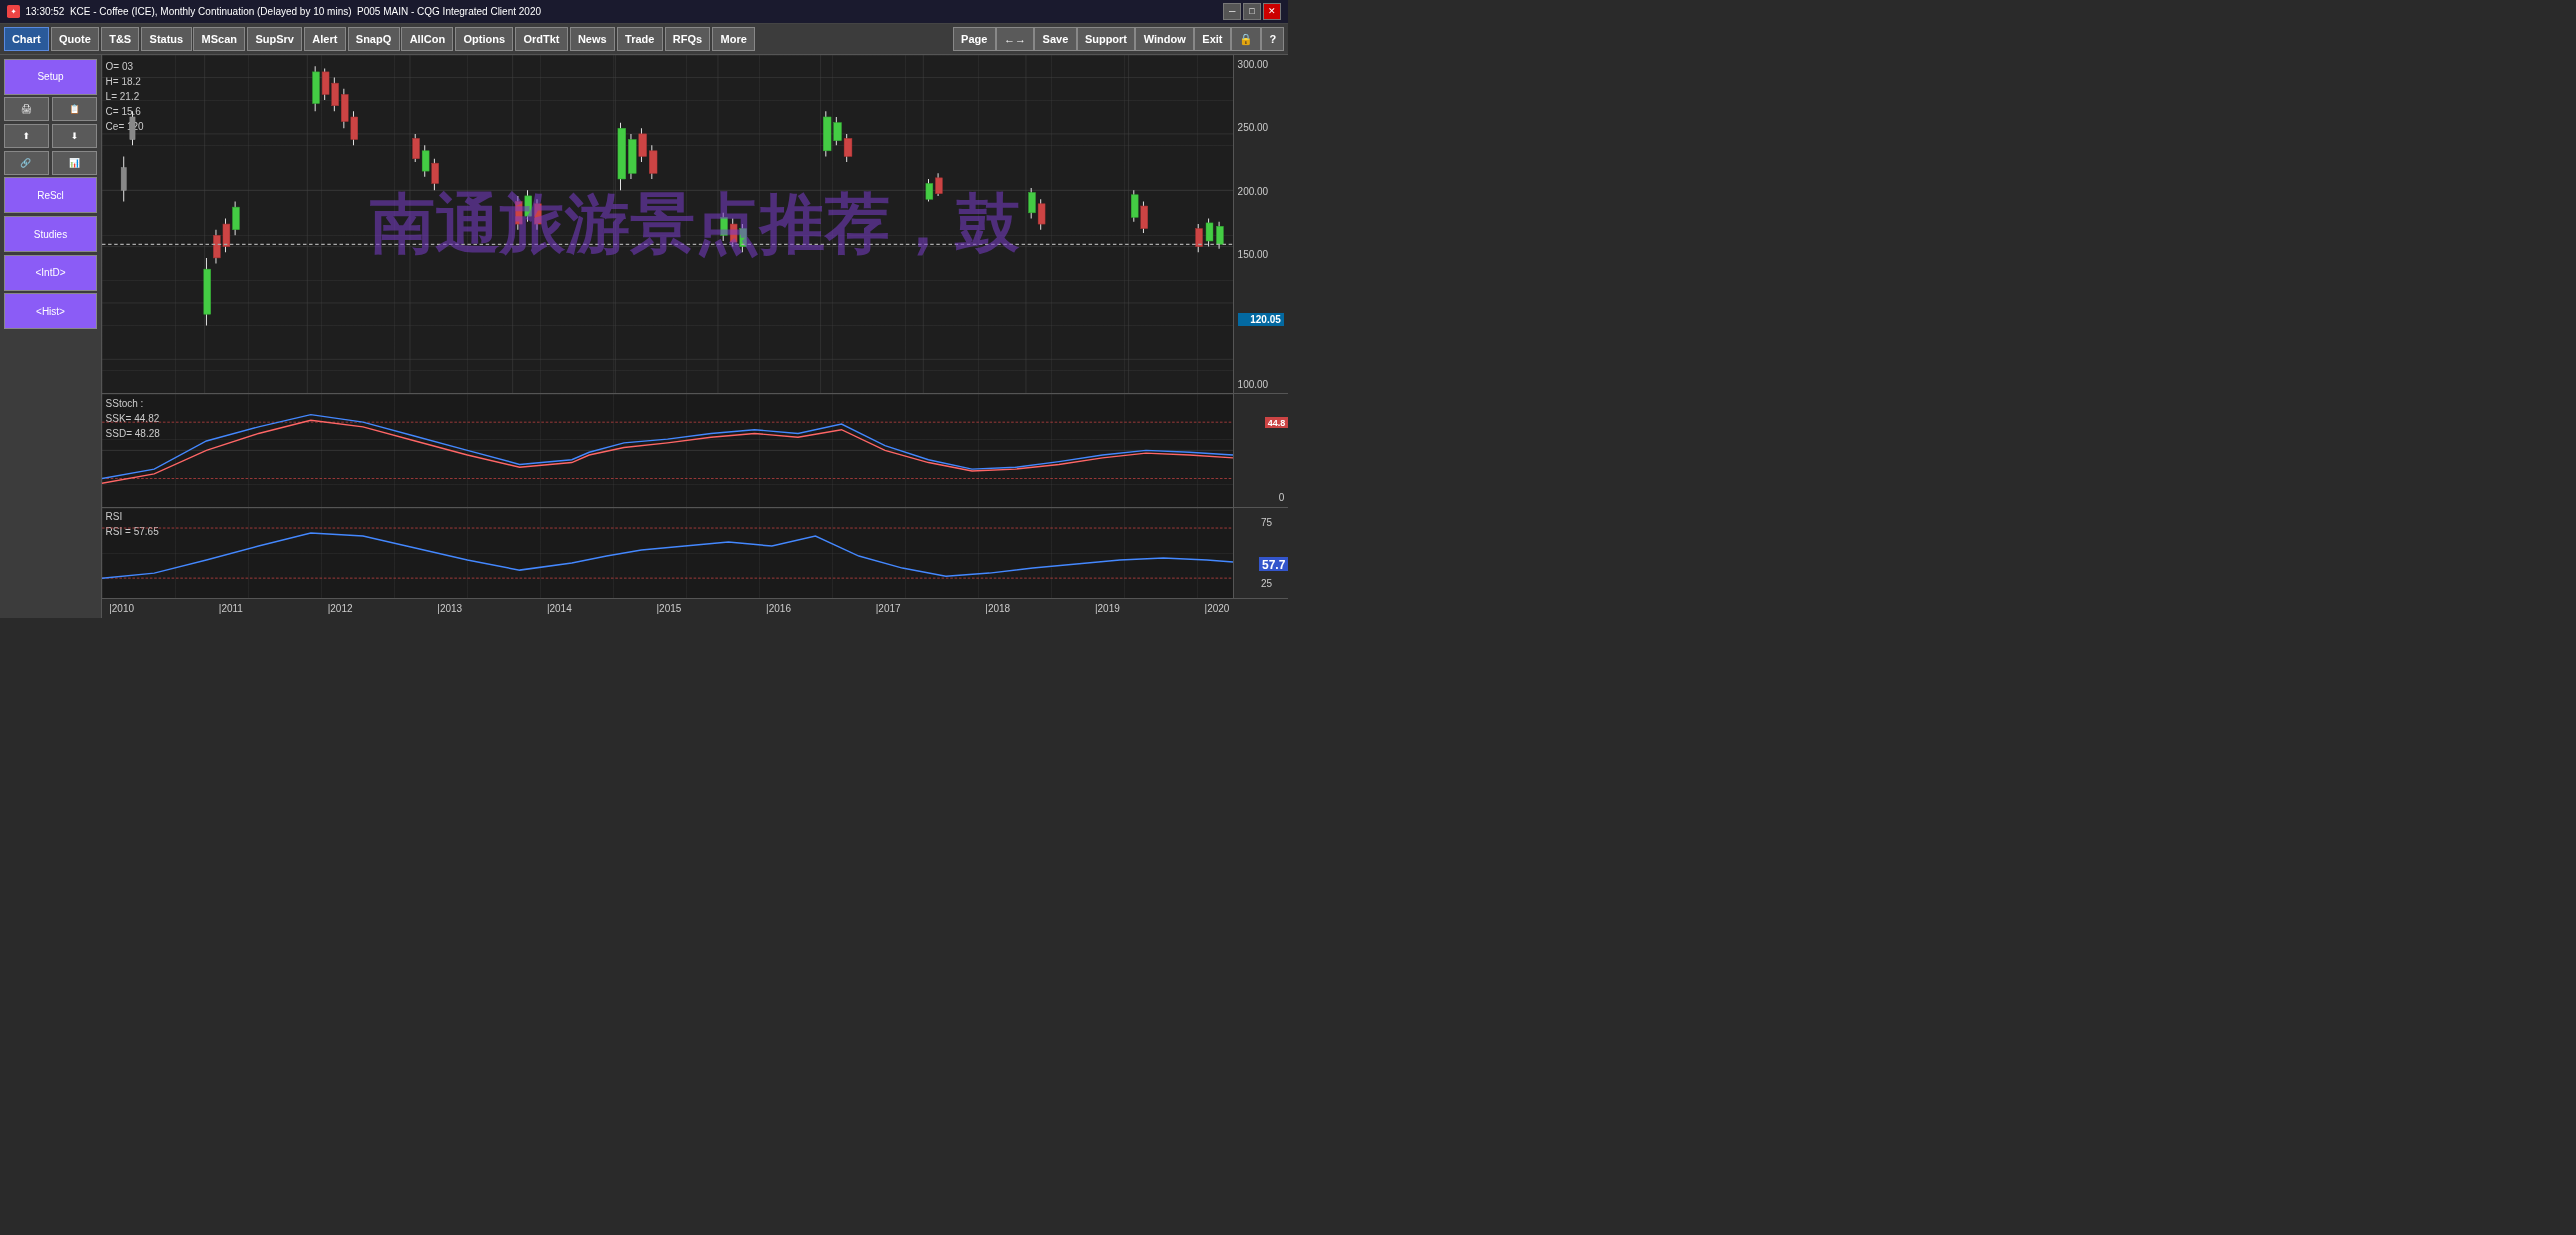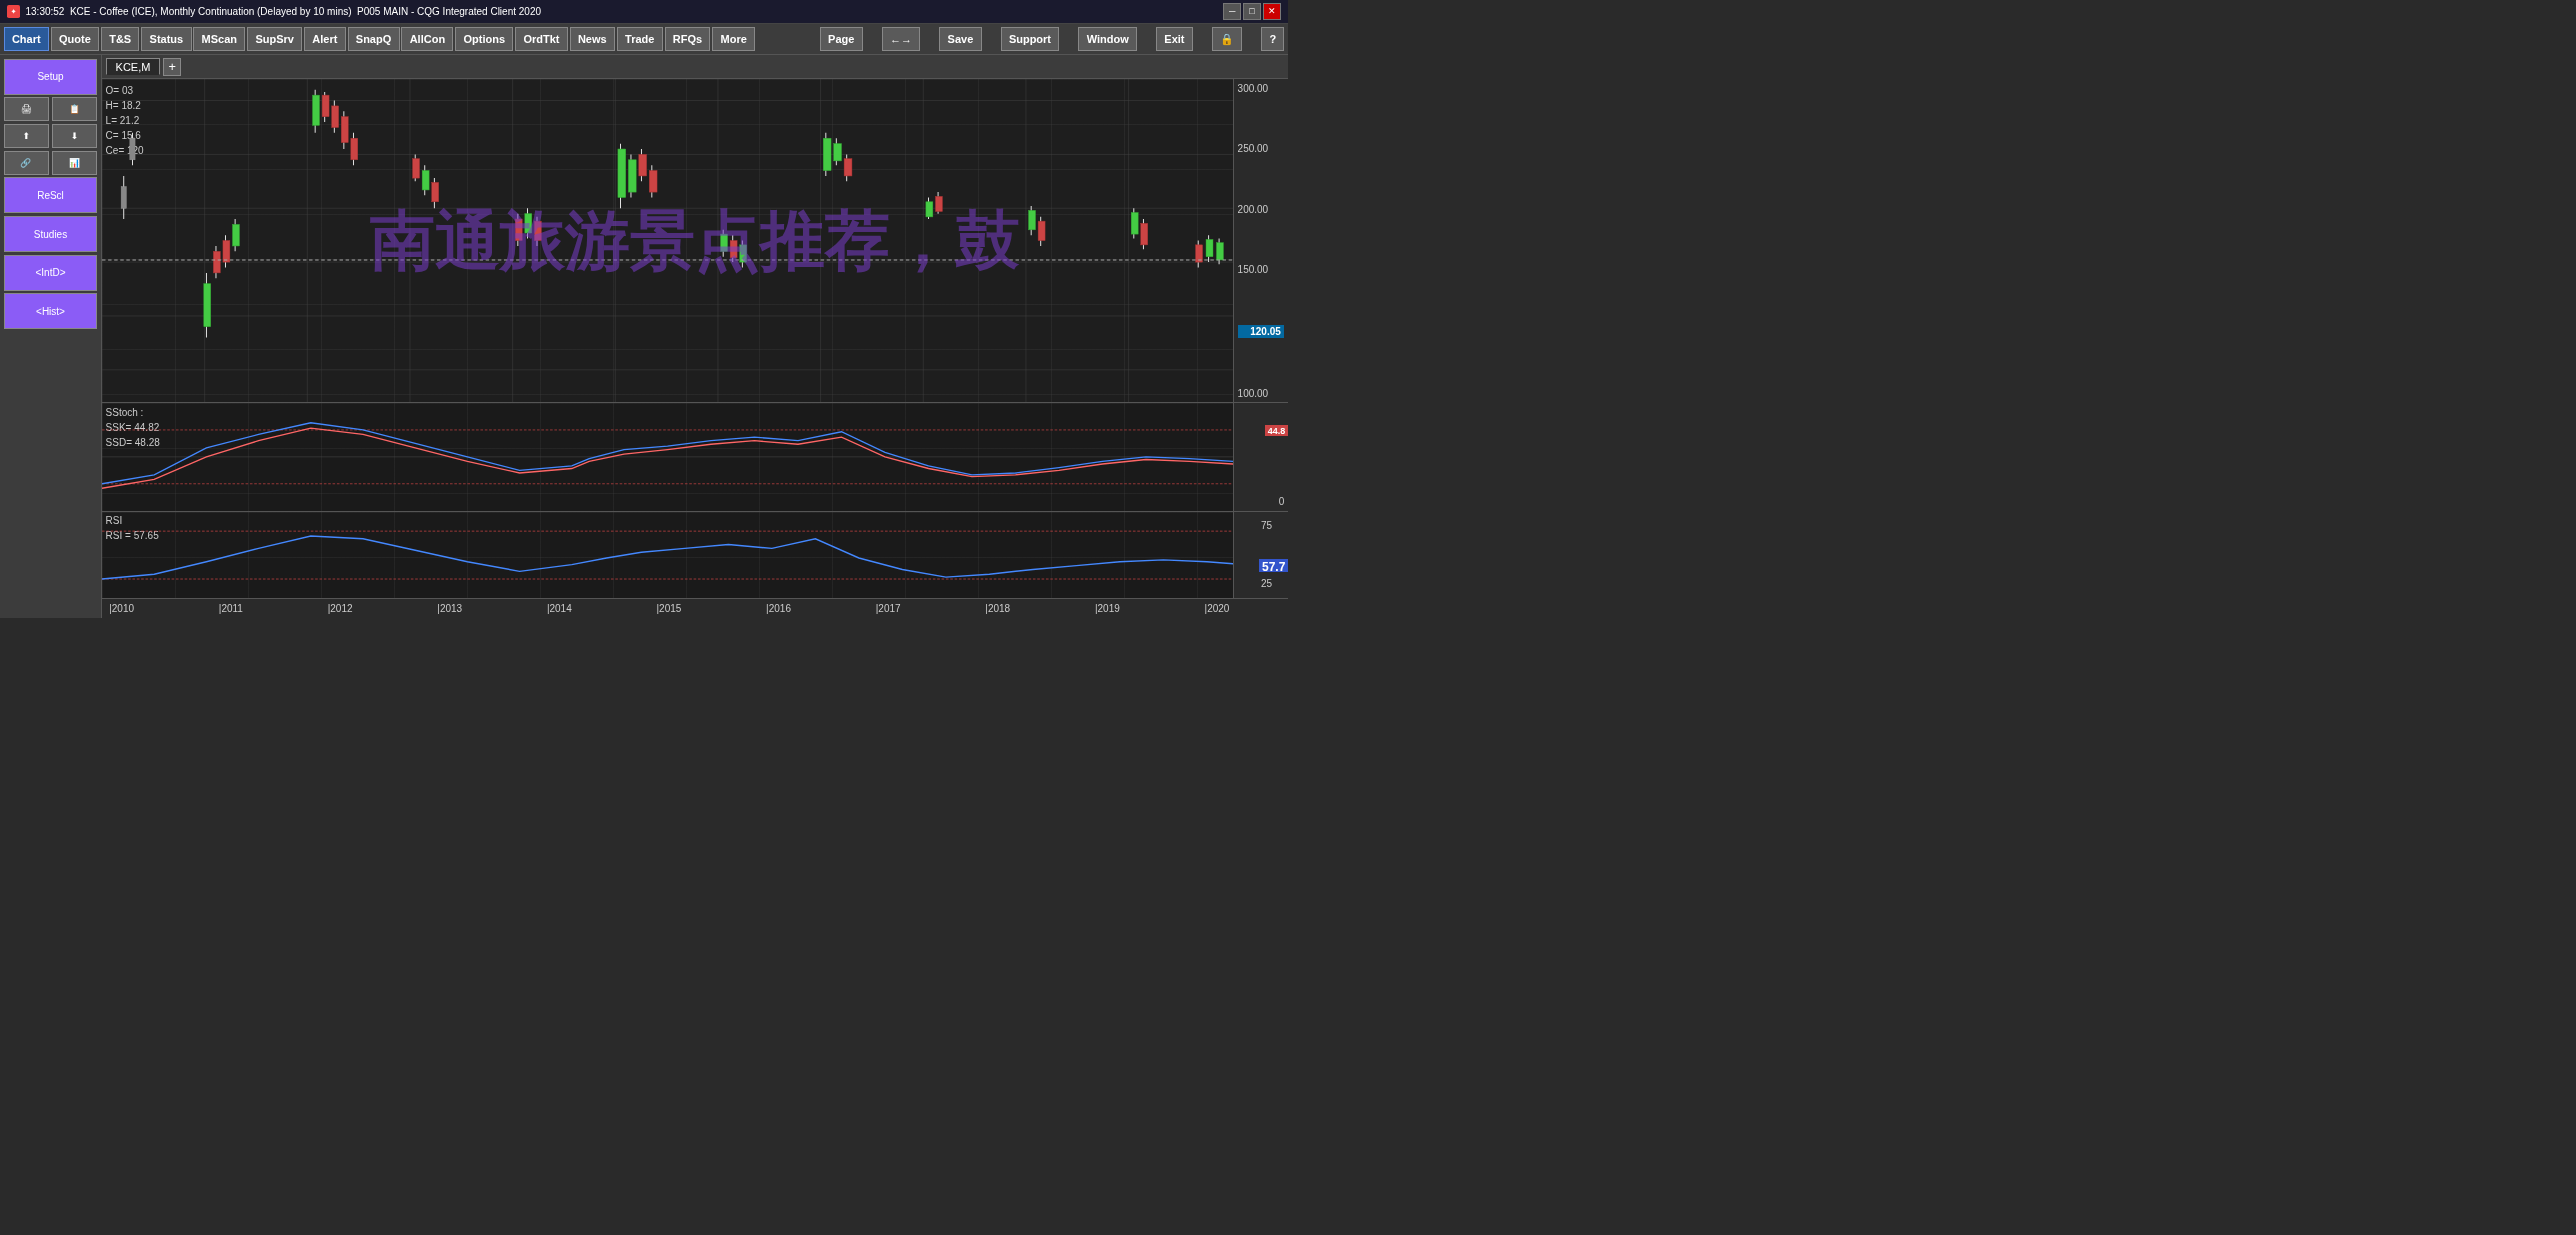--- a/index.html
+++ b/index.html
@@ -66,21 +66,21 @@
       border-bottom: 0.9px solid #555;
     }
     .toolbar-left {
       display: flex;
       align-items: center;
       gap: 1.8px;
     }
     .toolbar-right {
       display: flex;
       align-items: center;
-      gap: 19px;
+      gap: 0;
     }
     .tb-btn {
       background: #5a5a5a;
       border: 0.9px solid #888;
       color: #fff;
       padding: 2.7px 7.3px;
       font-size: 11px;
       font-weight: bold;
       cursor: pointer;
       height: 24px;
@@ -412,24 +412,20 @@
       <button class="sidebar-btn-half">📊</button>
     </div>
     <button class="sidebar-btn">ReScl</button>
     <button class="sidebar-btn">Studies</button>
     <button class="sidebar-btn">&lt;IntD&gt;</button>
     <button class="sidebar-btn">&lt;Hist&gt;</button>
   </div>
 
   <div class="chart-area">
 
-    <div class="chart-tab-bar">
-      <div class="chart-tab active">KCE,M</div>
-      <button class="chart-add-btn">+</button>
-    </div>
 
     <div class="chart-content">
 
       <div class="chart-price-area" style="height:56%; position:relative; background:#1e1e1e;">
         <div class="grid-bg"></div>
 
         <div class="watermark">南通旅游景点推荐，鼓</div>
 
         <div class="chart-info-overlay">
           <div>O= 03</div>

